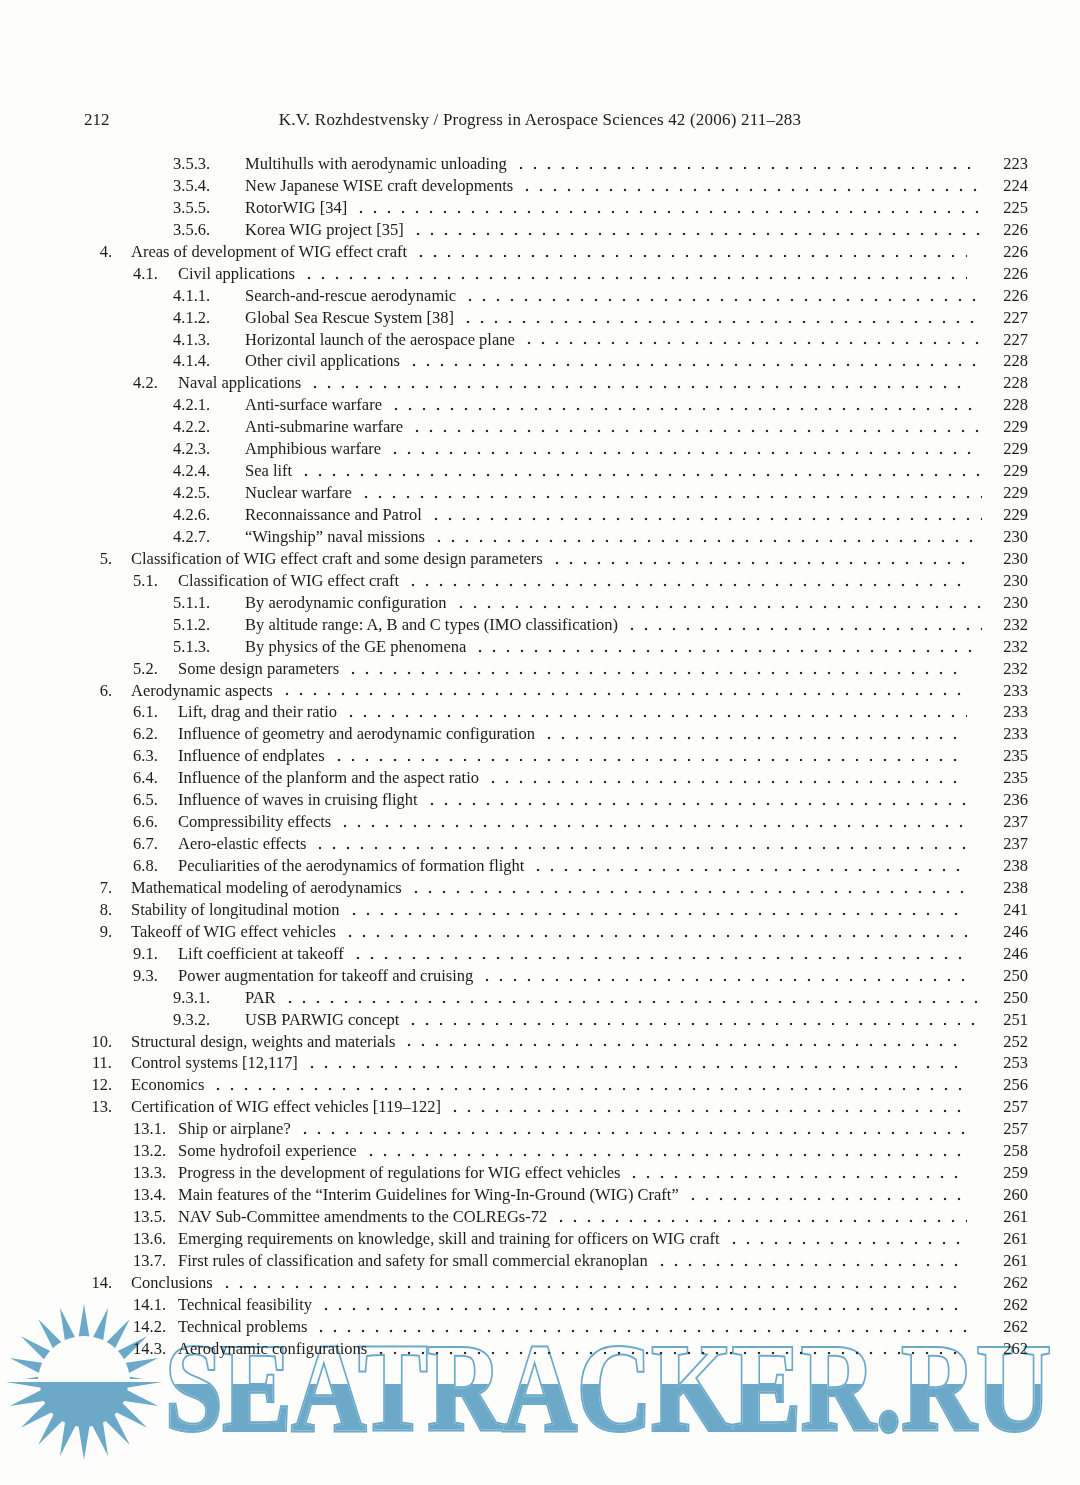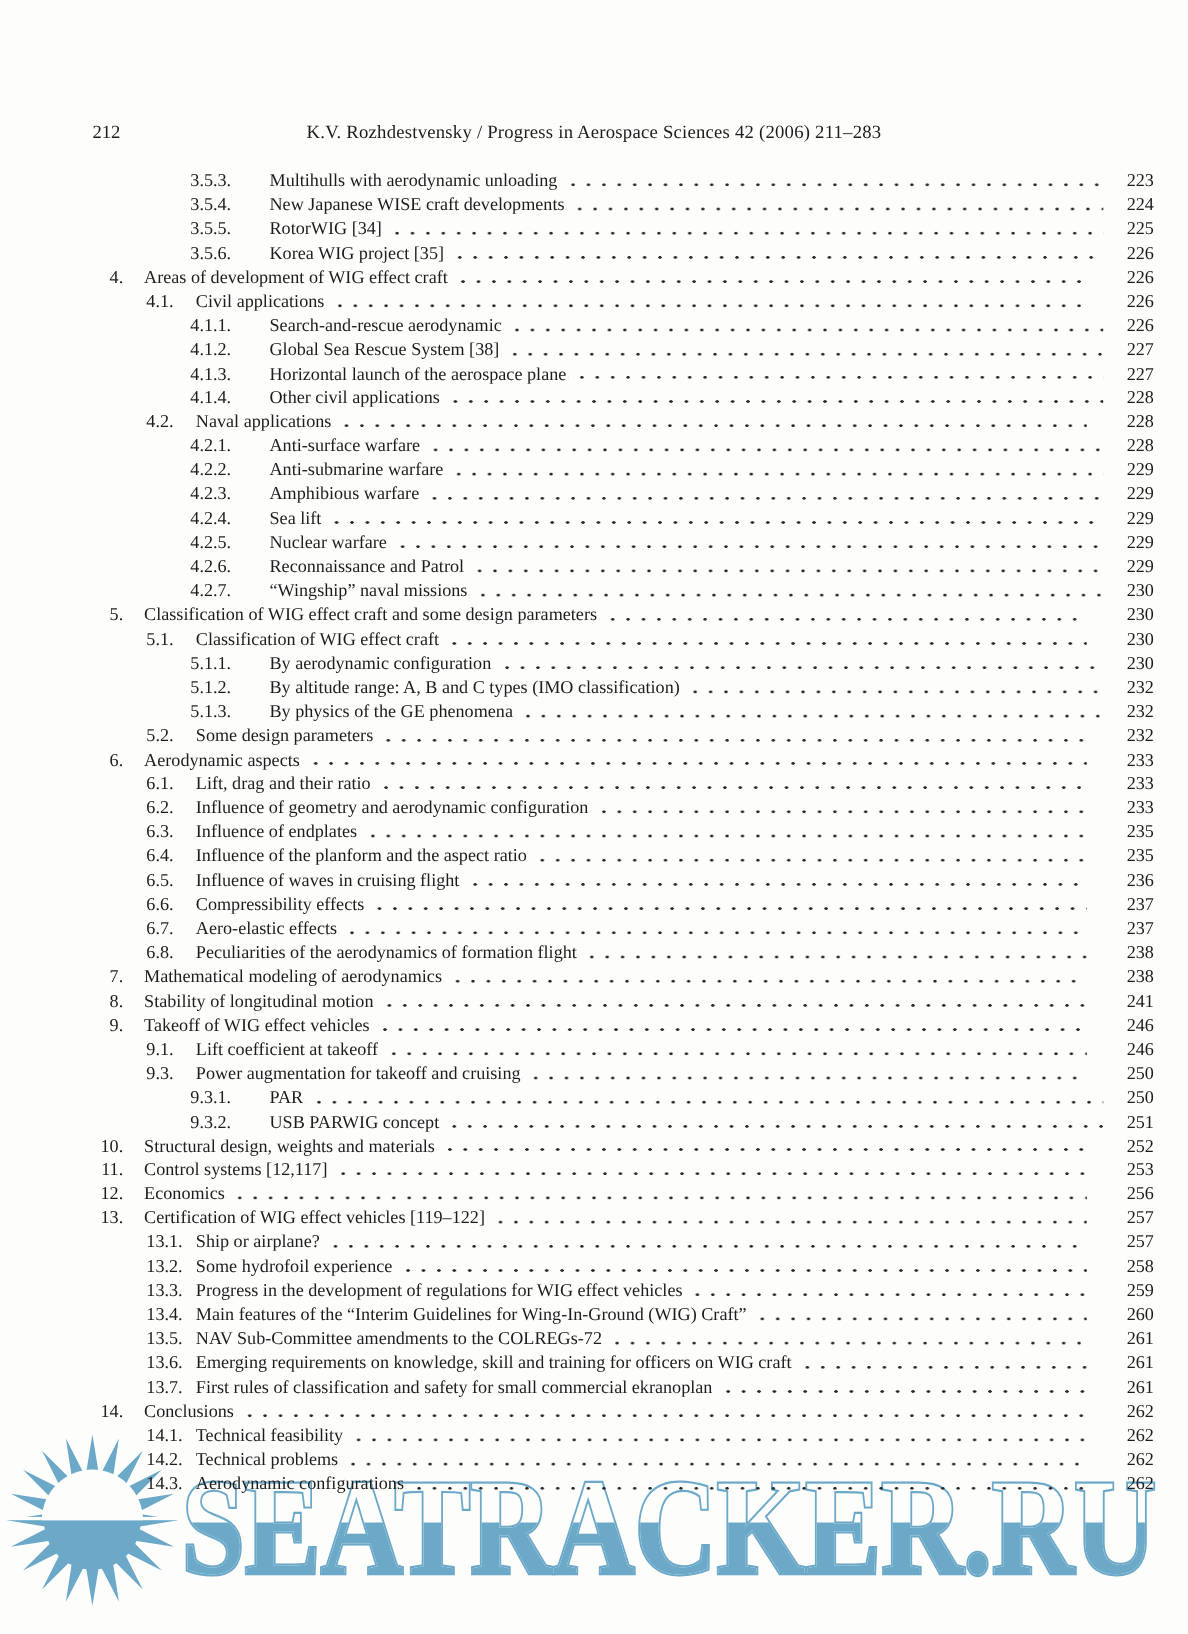--- a/index.html
+++ b/index.html
@@ -39,21 +39,21 @@
     width: 100%;
     text-align: center;
     letter-spacing: 0.2px;
   }
   
   .toc {
     position: absolute;
     top: 129px;
     left: 0;
     right: 0;
-    padding-right: 31px;
+    padding-right: 52px;
     z-index: 2;
   }
   .row {
     display: flex;
     height: 21.95px;
     line-height: 21.95px;
     font-size: 16.5px;
     white-space: nowrap;
   }
   .row .num   { flex: none; }

